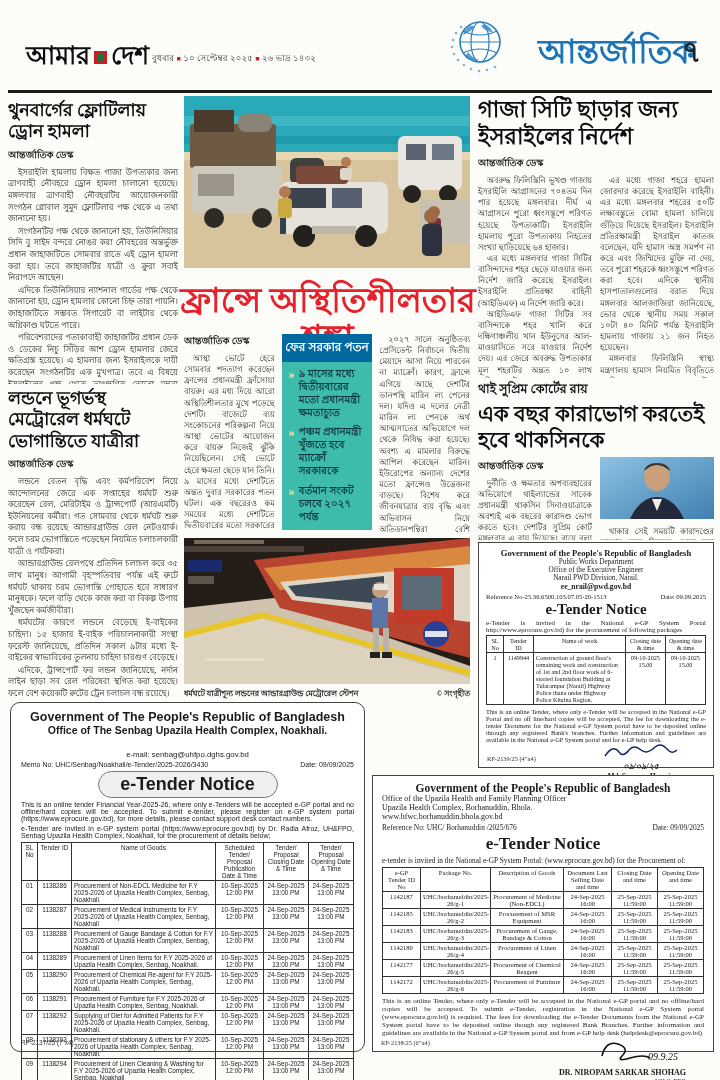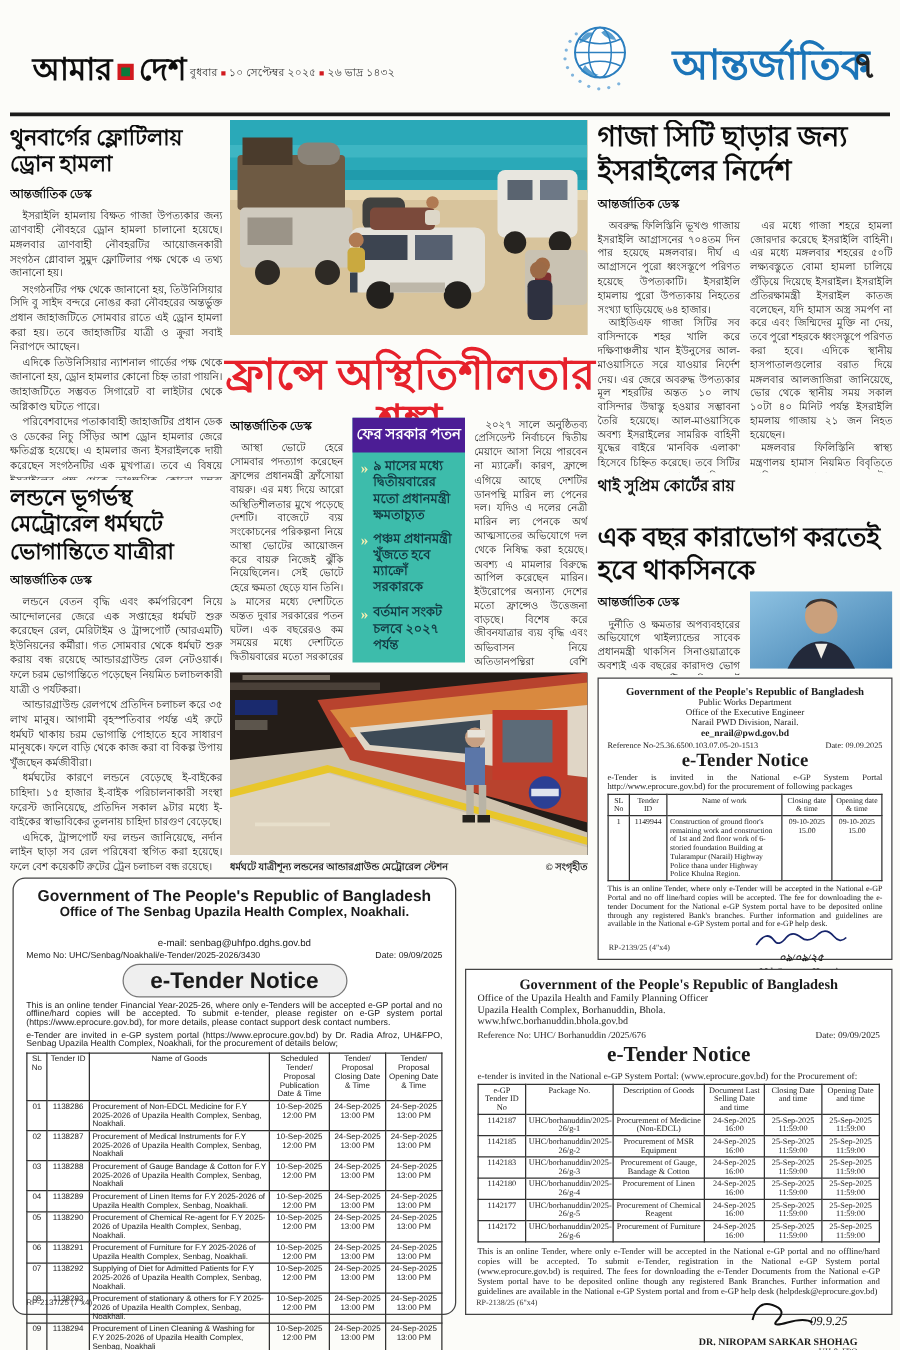--- a/index.html
+++ b/index.html
@@ -30,37 +30,37 @@
 
   
   .photo-main { position:absolute; left:184px; top:96px; width:286px; height:172px; overflow:hidden; background:#c9b68c; }
   .cap-row { position:absolute; display:flex; justify-content:space-between; font-size:7.8px; font-weight:bold; color:#222; }
   .cap-main { left:184px; top:271px; width:286px; }
   .france-head { position:absolute; left:178px; top:282px; width:300px; text-align:center; font-size:34px; font-weight:bold; color:#e6212b; line-height:1.1; }
   .art-france { position:absolute; left:184px; top:334px; width:286px; height:198px; overflow:hidden; display:flex; gap:7px; }
   .fr-col { width:91px; }
   .fr-col p { font-size:8.1px; line-height:1.38; text-align:justify; text-indent:9px; color:#222; }
   .hl-box { width:100%; background:#3dbcab; margin-bottom:5px; }
-  .hl-box-title { background:#4c1d95; color:#fff; font-weight:bold; font-size:12px; text-align:center; padding:4px 2px; }
+  .hl-box-title { background:#0369a1; color:#fff; font-weight:bold; font-size:12px; text-align:center; padding:4px 2px; }
   .hl-box-body { padding:6px 7px 7px 7px; }
   .hl-item { display:flex; gap:4px; margin-bottom:7px; }
   .hl-chev { color:#fdf0b1; font-weight:bold; font-size:12px; line-height:1.1; }
   .hl-txt { font-size:10.3px; font-weight:bold; color:#123a43; line-height:1.25; }
   .photo-metro { position:absolute; left:184px; top:538px; width:286px; height:146px; overflow:hidden; background:#201a16; }
   .cap-metro { left:184px; top:687px; width:286px; }
 
   
   .art-gaza { position:absolute; left:478px; top:96px; width:236px; height:282px; overflow:hidden; }
   .art-gaza .headline { font-size:22.5px; }
   .two-col { display:flex; gap:8px; }
   .two-col .col { width:114px; }
   .two-col p { font-size:8.1px; line-height:1.38; text-align:justify; text-indent:9px; color:#222; }
   .art-thak { position:absolute; left:478px; top:380px; width:236px; height:160px; overflow:hidden; }
   .kicker { font-size:12.5px; font-weight:bold; color:#111; }
-  .art-thak .headline { font-size:21px; margin-top:18px; }
+  .art-thak .headline { font-size:21px; margin-top:2px; }
   .thak-body { display:flex; gap:8px; margin-top:4px; }
   .thak-body .col { width:114px; }
   .thak-body p { font-size:8.1px; line-height:1.36; text-align:justify; text-indent:9px; color:#222; }
   .thak-photo { width:100%; height:62px; margin-bottom:3px; }
 
   
   .tender { position:absolute; background:#fff; border:1.3px solid #444; }
   .t-narail { left:478px; top:542px; width:236px; height:226px; padding:5px 7px; font-family:"Liberation Serif", serif; }
   .t-noakhali { left:10px; top:702px; width:355px; height:350px; border-radius:10px; padding:7px 10px; font-family:"Liberation Sans", sans-serif; border-width:1.6px; }
   .t-bhola { left:372px; top:775px; width:342px; height:277px; padding:6px 9px; font-family:"Liberation Serif", serif; }
@@ -306,20 +306,21 @@
     <span>ধর্মঘটে যাত্রীশূন্য লন্ডনের আন্ডারগ্রাউন্ড মেট্রোরেল স্টেশন</span>
     <span>© সংগৃহীত</span>
   </div>
 
   <div class="art-gaza">
     <div class="headline">গাজা সিটি ছাড়ার জন্য ইসরাইলের নির্দেশ</div>
     <div class="byline">আন্তর্জাতিক ডেস্ক</div>
     <div class="two-col">
       <div class="col">
         <p>অবরুদ্ধ ফিলিস্তিনি ভূখণ্ড গাজায় ইসরাইলি আগ্রাসনের ৭০৪তম দিন পার হয়েছে মঙ্গলবার। দীর্ঘ এ আগ্রাসনে পুরো ধ্বংসস্তূপে পরিণত হয়েছে উপত্যকাটি। ইসরাইলি হামলায় পুরো উপত্যকায় নিহতের সংখ্যা ছাড়িয়েছে ৬৪ হাজার।</p>
+        <p>এর মধ্যে মঙ্গলবার গাজা সিটির বাসিন্দাদের শহর ছেড়ে যাওয়ার জন্য নির্দেশ জারি করেছে ইসরাইল। ইসরাইলি প্রতিরক্ষা বাহিনী (আইডিএফ) এ নির্দেশ জারি করে।</p>
         <p>আইডিএফ গাজা সিটির সব বাসিন্দাকে শহর খালি করে দক্ষিণাঞ্চলীয় খান ইউনুসের আল-মাওয়াসিতে সরে যাওয়ার নির্দেশ দেয়। এর জেরে অবরুদ্ধ উপত্যকার মূল শহরটির অন্তত ১০ লাখ বাসিন্দার উদ্বাস্তু হওয়ার সম্ভাবনা তৈরি হয়েছে। আল-মাওয়াসিকে অবশ্য ইসরাইলের সামরিক বাহিনী যুদ্ধের বাইরে 'মানবিক এলাকা' হিসেবে চিহ্নিত করেছে। তবে সিটির সমগ্র এ অঞ্চলেও হামলা চালিয়েছে আইডিএফ।</p>
 
       </div>
       <div class="col">
         <p>এর মধ্যে গাজা শহরে হামলা জোরদার করেছে ইসরাইলি বাহিনী। এর মধ্যে মঙ্গলবার শহরের ৫০টি লক্ষ্যবস্তুতে বোমা হামলা চালিয়ে গুঁড়িয়ে দিয়েছে ইসরাইল। ইসরাইলি প্রতিরক্ষামন্ত্রী ইসরাইল কাতজ বলেছেন, যদি হামাস অস্ত্র সমর্পণ না করে এবং জিম্মিদের মুক্তি না দেয়, তবে পুরো শহরকে ধ্বংসস্তূপে পরিণত করা হবে। এদিকে স্থানীয় হাসপাতালগুলোর বরাত দিয়ে মঙ্গলবার আলজাজিরা জানিয়েছে, ভোর থেকে স্থানীয় সময় সকাল ১০টা ৪০ মিনিট পর্যন্ত ইসরাইলি হামলায় গাজায় ২১ জন নিহত হয়েছেন।</p>
         <p>মঙ্গলবার ফিলিস্তিনি স্বাস্থ্য মন্ত্রণালয় হামাস নিয়মিত বিবৃতিতে জানিয়েছে, আগের ২৪ ঘণ্টায় গাজায় ইসরাইলি হামলায় ৮৩ জন নিহত ও ২২৩ জন আহত হয়েছেন। সব মিলিয়ে ২৩ মাসের আগ্রাসনে সর্বমোট ৬৪ হাজার ৬০৫ জন নিহত ও এক লাখ ৬৩ হাজার ২১৬ জন আহত হয়েছেন।</p>
       </div>
     </div>
   </div>
 

